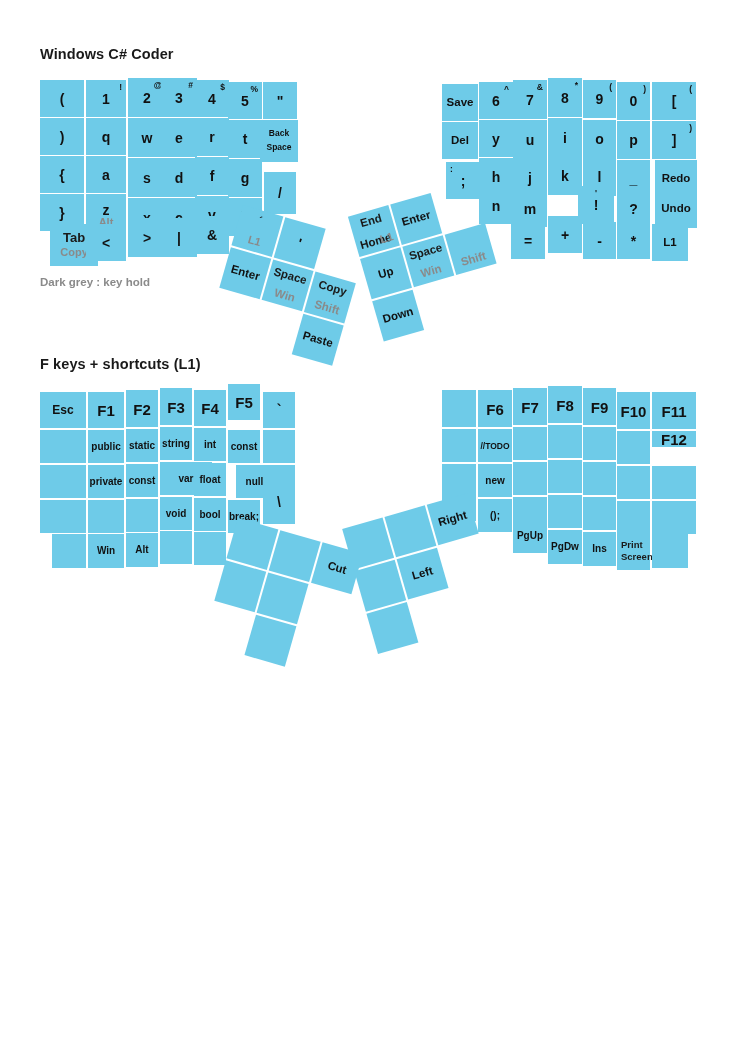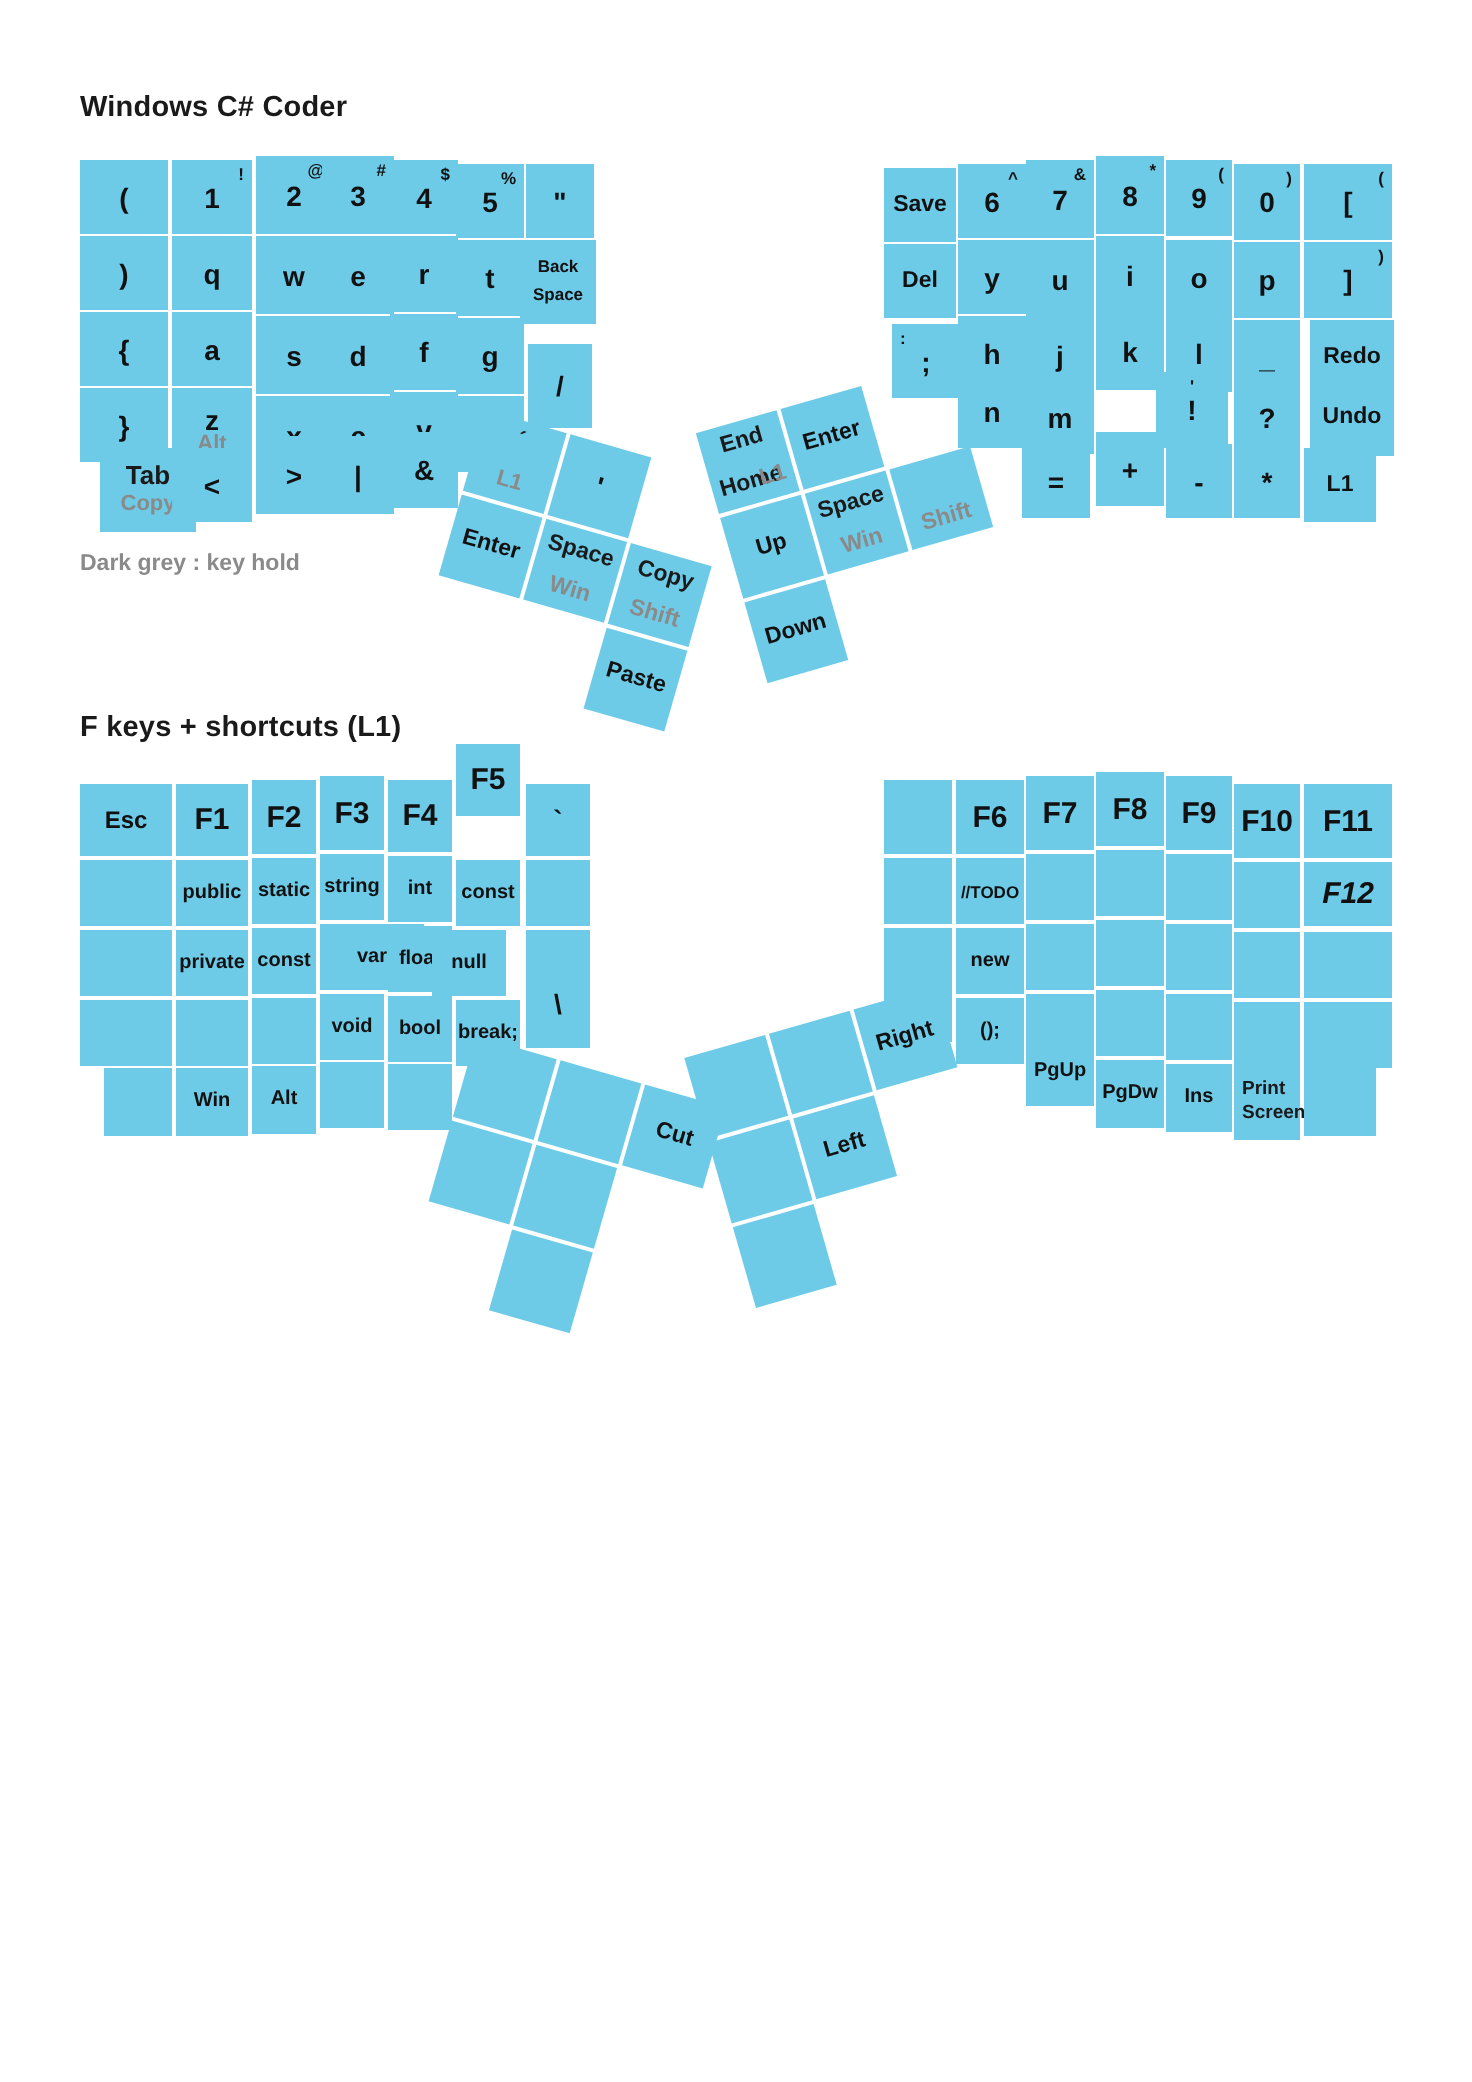--- a/index.html
+++ b/index.html
@@ -346,21 +346,21 @@
   </div>
   <div class="key" style="left:126px; top:390px; width:32px; height:37px;">
     <span class="lbl c fk">F2</span>
   </div>
   <div class="key" style="left:160px; top:388px; width:32px; height:37px;">
     <span class="lbl c fk">F3</span>
   </div>
   <div class="key" style="left:194px; top:390px; width:32px; height:36px;">
     <span class="lbl c fk">F4</span>
   </div>
-  <div class="key" style="left:228px; top:372px; width:32px; height:36px;padding-left:12px;">
+  <div class="key" style="left:228px; top:384px; width:32px; height:36px;padding-left:12px;">
     <span class="lbl c fk">F5</span>
   </div>
   <div class="key" style="left:263px; top:392px; width:32px; height:36px;">
     <span class="lbl c main">`</span>
   </div>
 
   <div class="key" style="left:40px; top:430px; width:46px; height:33px;"></div>
   <div class="key" style="left:88px; top:430px; width:36px; height:33px;">
     <span class="lbl c small">public</span>
   </div>
@@ -384,21 +384,21 @@
   </div>
   <div class="key" style="left:126px; top:464px; width:32px; height:33px;">
     <span class="lbl c small">const</span>
   </div>
   <div class="key" style="left:160px; top:462px; width:52px; height:33px;">
     <span class="lbl c small">var</span>
   </div>
   <div class="key" style="left:194px; top:463px; width:32px; height:33px;">
     <span class="lbl c small">float</span>
   </div>
-  <div class="key" style="left:216px; top:465px; width:37px; height:33px;">
+  <div class="key" style="left:236px; top:465px; width:37px; height:33px;">
     <span class="lbl c small">null</span>
   </div>
   <div class="key" style="left:263px; top:465px; width:32px; height:33px;"></div>
 
   <div class="key" style="left:40px; top:500px; width:46px; height:33px;"></div>
   <div class="key" style="left:88px; top:500px; width:36px; height:33px;"></div>
   <div class="key" style="left:126px; top:499px; width:32px; height:33px;"></div>
   <div class="key" style="left:160px; top:497px; width:32px; height:33px;">
     <span class="lbl c small">void</span>
   </div>
@@ -454,21 +454,21 @@
   </div>
 
   <div class="key" style="left:442px; top:429px; width:34px; height:33px;"></div>
   <div class="key" style="left:478px; top:429px; width:34px; height:33px;">
     <span class="lbl c tiny">//TODO</span>
   </div>
   <div class="key" style="left:513px; top:427px; width:34px; height:33px;"></div>
   <div class="key" style="left:548px; top:425px; width:34px; height:33px;"></div>
   <div class="key" style="left:583px; top:427px; width:33px; height:33px;"></div>
   <div class="key" style="left:617px; top:431px; width:33px; height:33px;"></div>
-  <div class="key" style="left:652px; top:431px; width:44px; height:32px;font-style:italic;">
+  <div class="key" style="left:652px; top:431px; width:44px; height:16px;">
     <span class="lbl c fk">F12</span>
   </div>
 
   <div class="key" style="left:442px; top:464px; width:34px; height:33px;"></div>
   <div class="key" style="left:478px; top:464px; width:34px; height:33px;">
     <span class="lbl c small">new</span>
   </div>
   <div class="key" style="left:513px; top:462px; width:34px; height:33px;"></div>
   <div class="key" style="left:548px; top:460px; width:34px; height:33px;"></div>
   <div class="key" style="left:583px; top:462px; width:33px; height:33px;"></div>

